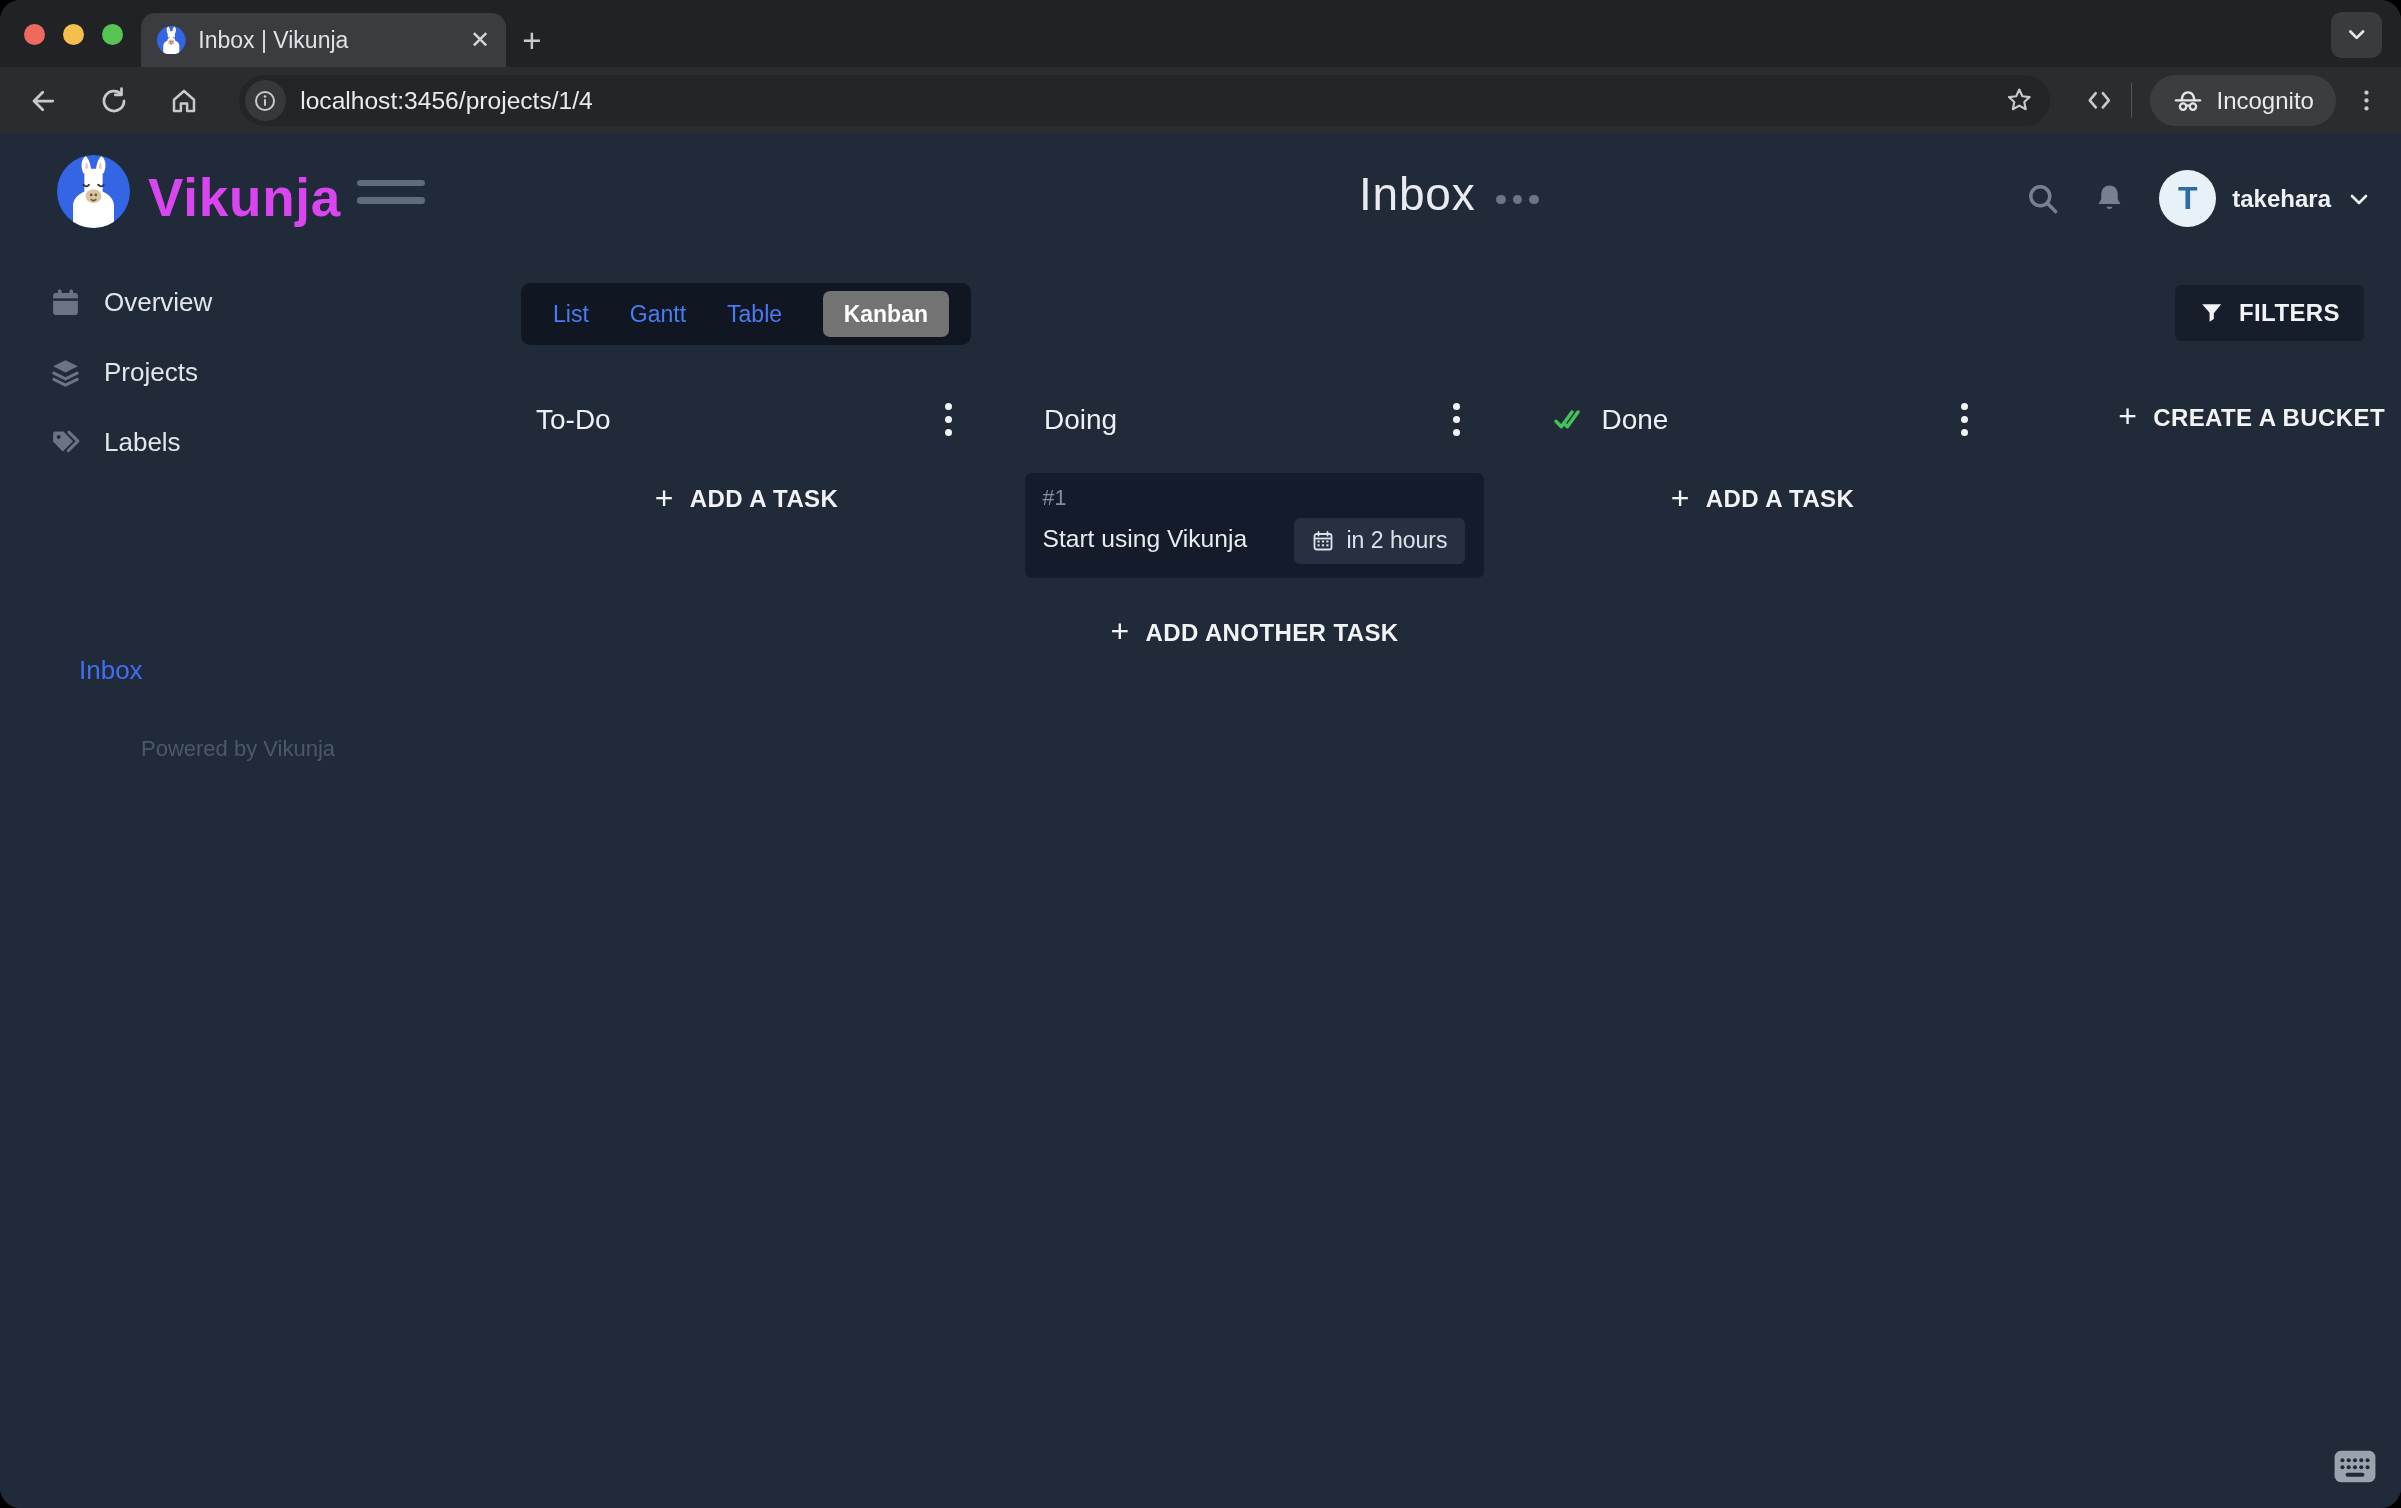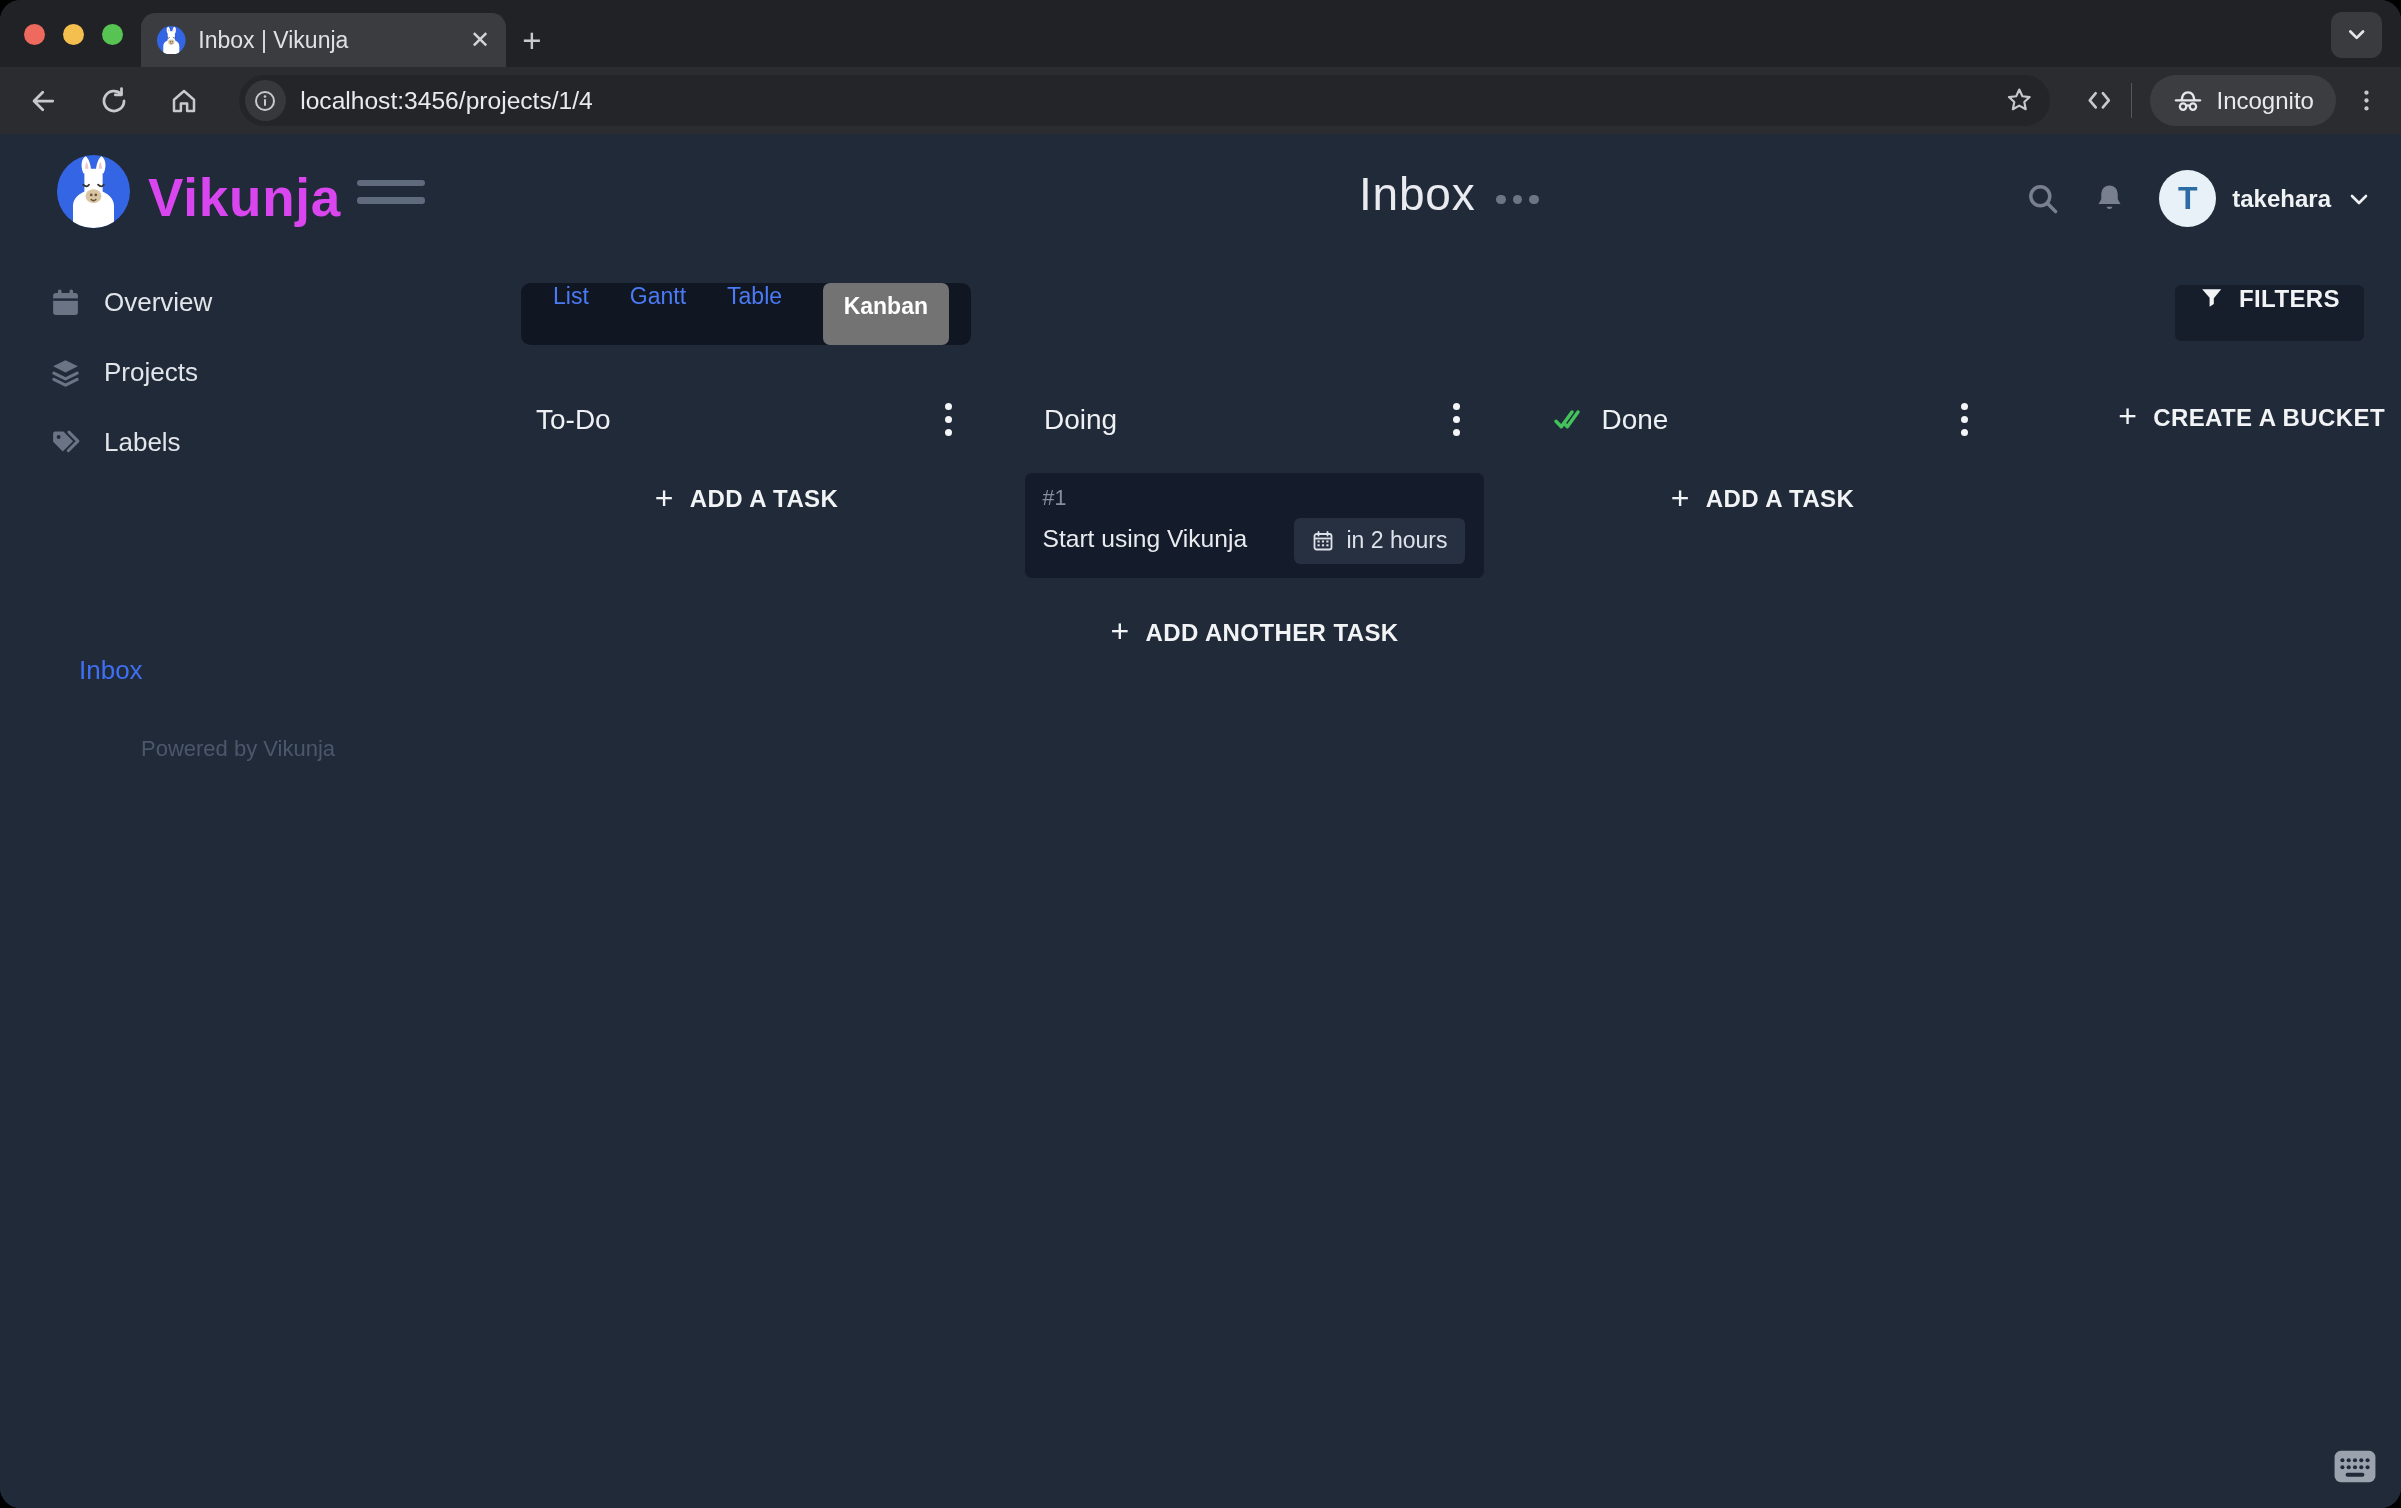--- a/index.html
+++ b/index.html
@@ -45,25 +45,25 @@
   .username { color:#f0f2f4; font-size:24px; font-weight:600; }
 
   
   .side-nav { position:absolute; left:0; top:133px; width:514px; }
   .side-item { height:70px; display:flex; align-items:center; gap:22px; padding-left:49px; }
   .side-item .lbl { color:#e2e5ea; font-size:26px; }
   .side-inbox { position:absolute; left:79px; top:521px; font-size:26px; color:#3f6ff2; }
   .powered { position:absolute; left:0; top:602px; width:476px; text-align:center; color:#4d576b; font-size:22px; }
 
   
-  .view-switch { position:absolute; left:521px; top:149px; height:62px; background:#111722; border-radius:9.5px; display:flex; padding:0 32px; gap:41px; }
+  .view-switch { position:absolute; left:521px; top:149px; height:62px; background:#111722; border-radius:9.5px; display:flex; align-items:center; padding:0 32px; gap:41px; }
   .view-link { color:#4a7af5; font-size:23px; }
   .view-active { background:#737373; color:#fff; font-weight:700; font-size:23px; border-radius:7.1px; padding:9.5px 20.6px; margin-right:-9.5px; }
 
-  .filters-btn { position:absolute; right:37px; top:151px; height:56px; background:#161d2b; border-radius:6px; display:flex; gap:14.3px; padding:0 24px; color:#f2f3f5; font-size:24px; font-weight:700; letter-spacing:0.4px; }
+  .filters-btn { position:absolute; right:37px; top:151px; height:56px; background:#161d2b; border-radius:6px; display:flex; align-items:center; gap:14.3px; padding:0 24px; color:#f2f3f5; font-size:24px; font-weight:700; letter-spacing:0.4px; }
 
   
   .buckets { position:absolute; left:517px; top:254px; display:flex; gap:49px; }
   .bucket { width:459px; }
   .bucket-head { height:63px; display:flex; align-items:center; gap:17.5px; padding:0 19px; }
   .bucket-title { font-size:28px; font-weight:500; color:#eef0f3; }
   .kebab { margin-left:auto; display:flex; flex-direction:column; gap:6.3px; padding:4.8px; }
   .kebab i { width:7.1px; height:7.1px; border-radius:50%; background:#f4f5f7; }
   .add-task { height:68px; display:flex; align-items:center; justify-content:center; gap:16px; color:#f2f3f5; font-size:24px; font-weight:700; letter-spacing:0.4px; margin-top:14.3px; }
   .plus { font-size:32px; font-weight:300; line-height:1; margin-top:-3.2px; }

